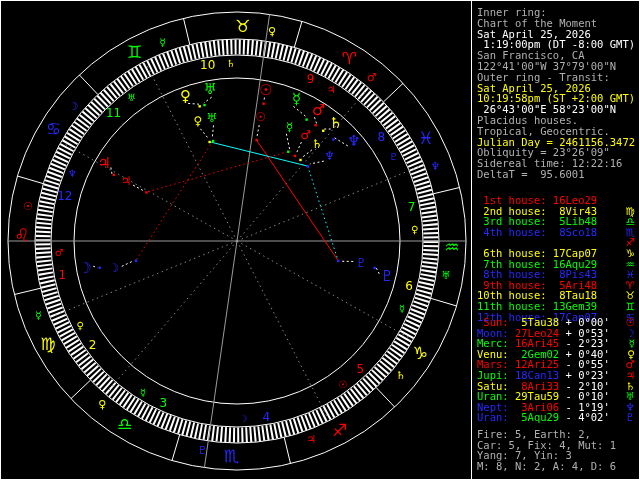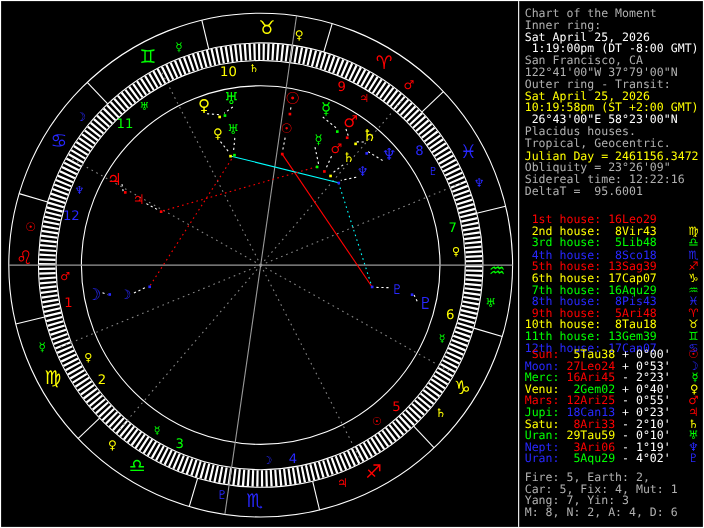--- a/index.html
+++ b/index.html
@@ -162,43 +162,43 @@
         <line x1="378.2563096158302" y1="272.8503025021849" x2="375.38964117403447" y2="267.10217580516206" stroke="#ffffff" stroke-width="1" stroke-dasharray="2,2.5"></line>
         <line x1="352.20624181686264" y1="260.4965695373845" x2="340.05142228484266" y2="260.2312016573745" stroke="#ffffff" stroke-width="1" stroke-dasharray="2,2.5"></line>
         <rect x="372.4264067913016" y="265.72045501917387" width="2.4" height="2.4" fill="#2828ff"></rect>
         <rect x="336.1065707107433" y="258.6586204783922" width="2.4" height="2.4" fill="#2828ff"></rect>
         <text x="386.05117589614963" y="274.6503190776471" fill="#2828ff" font-size="15" text-anchor="middle" dominant-baseline="central">♇</text>
         <text x="360.0846310925822" y="261.8861674721224" fill="#2828ff" font-size="12" text-anchor="middle" dominant-baseline="central">♇</text>
       </svg></div>
   <div id="divider"></div>
   <div id="panel">
     <div id="info-lines">
+        <div class="ln" style="color: rgb(176, 176, 176);">Inner ring:</div>
         <div class="ln" style="color: rgb(176, 176, 176);">Chart of the Moment</div>
-        <div class="ln" style="color: rgb(176, 176, 176);">Inner ring:</div>
         <div class="ln" style="color: rgb(255, 255, 255);">Sat April 25, 2026</div>
         <div class="ln" style="color: rgb(255, 255, 255);"> 1:19:00pm (DT -8:00 GMT)</div>
         <div class="ln" style="color: rgb(176, 176, 176);">San Francisco, CA</div>
         <div class="ln" style="color: rgb(176, 176, 176);">122°41'00"W 37°79'00"N</div>
         <div class="ln" style="color: rgb(176, 176, 176);">Outer ring - Transit:</div>
         <div class="ln" style="color: rgb(255, 255, 0);">Sat April 25, 2026</div>
         <div class="ln" style="color: rgb(255, 255, 0);">10:19:58pm (ST +2:00 GMT)</div>
         <div class="ln" style="color: rgb(255, 255, 255);"> 26°43'00"E 58°23'00"N</div>
         <div class="ln" style="color: rgb(176, 176, 176);">Placidus houses.</div>
         <div class="ln" style="color: rgb(176, 176, 176);">Tropical, Geocentric.</div>
         <div class="ln" style="color: rgb(255, 255, 0);">Julian Day = 2461156.3472</div>
         <div class="ln" style="color: rgb(176, 176, 176);">Obliquity = 23°26'09"</div>
         <div class="ln" style="color: rgb(176, 176, 176);">Sidereal time: 12:22:16</div>
         <div class="ln" style="color: rgb(176, 176, 176);">DeltaT =  95.6001</div>
       </div>
     <div id="house-table">
         <div class="row" style="color: rgb(255, 0, 0); gap: 39px;"><span> 1st house: 16Leo29</span><span class="sp"></span><span class="glyph">♌</span></div>
         <div class="row" style="color: rgb(255, 255, 0);"><span> 2nd house:  8Vir43</span><span class="sp"></span><span class="glyph">♍</span></div>
         <div class="row" style="color: rgb(0, 255, 0);"><span> 3rd house:  5Lib48</span><span class="sp"></span><span class="glyph">♎</span></div>
         <div class="row" style="color: rgb(40, 40, 255);"><span> 4th house:  8Sco18</span><span class="sp"></span><span class="glyph">♏</span></div>
-        <div class="row" style="color: rgb(255, 0, 0);"><span> 5th house: 13Sag39</span><span class="sp"></span><span class="glyph">♐</span></div>
+        <div class="row" style="color: rgb(255, 0, 0);"><span class="sp"></span><span class="glyph">♐</span></div>
         <div class="row" style="color: rgb(255, 255, 0);"><span> 6th house: 17Cap07</span><span class="sp"></span><span class="glyph">♑</span></div>
         <div class="row" style="color: rgb(0, 255, 0);"><span> 7th house: 16Aqu29</span><span class="sp"></span><span class="glyph">♒</span></div>
         <div class="row" style="color: rgb(40, 40, 255);"><span> 8th house:  8Pis43</span><span class="sp"></span><span class="glyph">♓</span></div>
         <div class="row" style="color: rgb(255, 0, 0);"><span> 9th house:  5Ari48</span><span class="sp"></span><span class="glyph">♈</span></div>
         <div class="row" style="color: rgb(255, 255, 0);"><span>10th house:  8Tau18</span><span class="sp"></span><span class="glyph">♉</span></div>
         <div class="row" style="color: rgb(0, 255, 0);"><span>11th house: 13Gem39</span><span class="sp"></span><span class="glyph">♊</span></div>
         <div class="row" style="color: rgb(40, 40, 255);"><span>12th house: 17Can07</span><span class="sp"></span><span class="glyph">♋</span></div>
       </div>
     <div id="planet-table">
         <div class="row"><span style="color: rgb(255, 0, 0);"> Sun:</span><span style="color: rgb(255, 255, 0);">  5Tau38</span><span style="color: rgb(255, 255, 255);"> + 0°00'</span><span class="sp"></span><span class="glyph" style="color: rgb(255, 0, 0);">☉</span></div>

